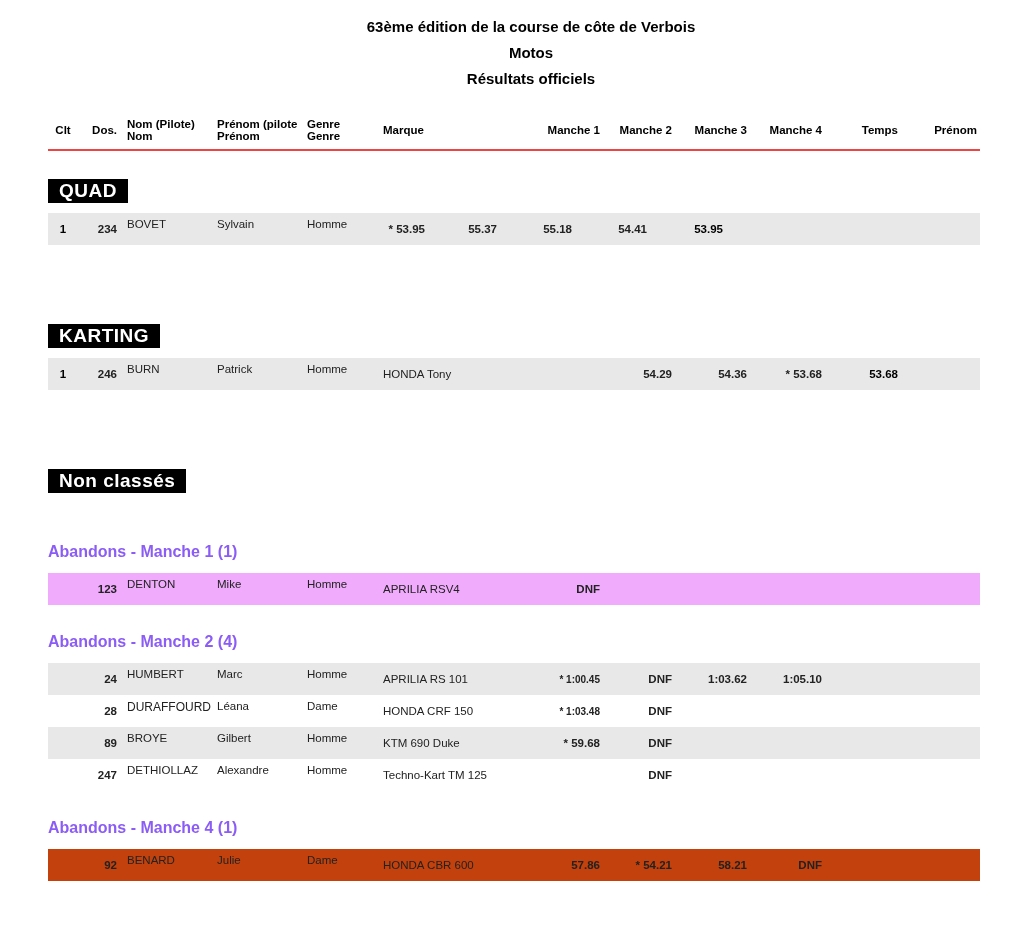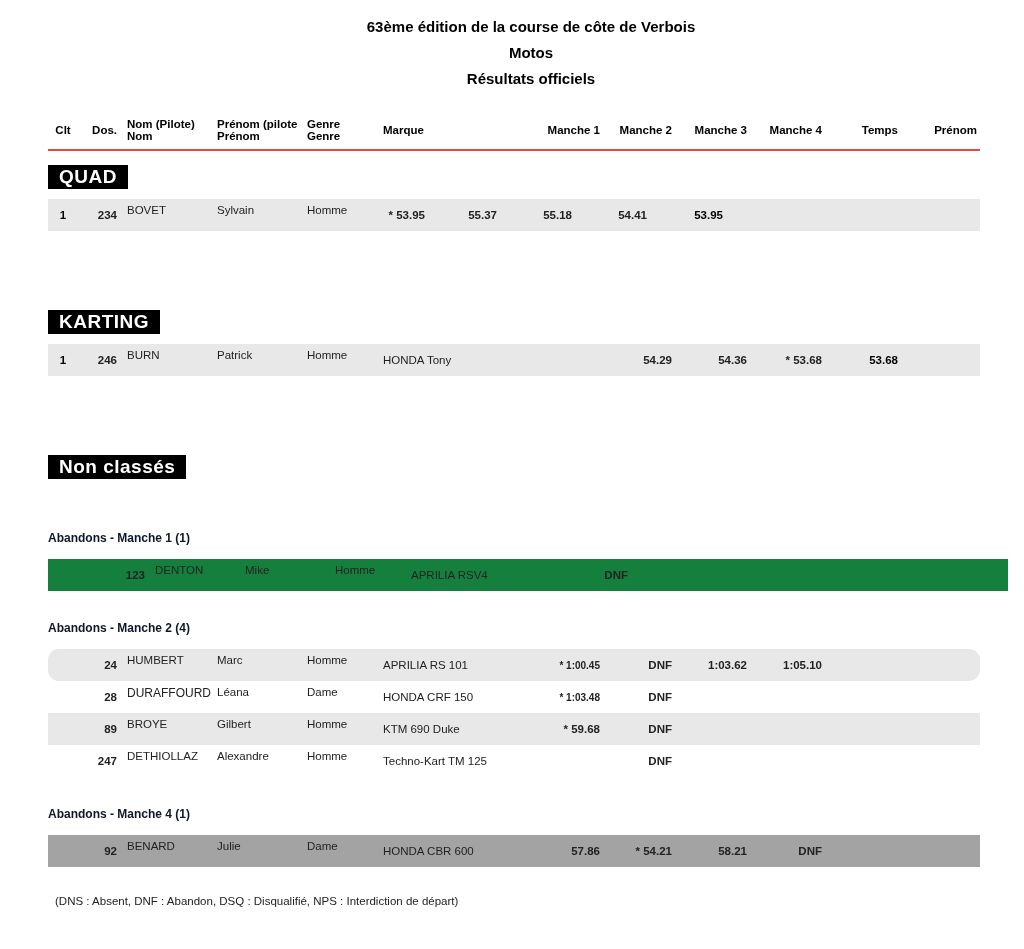--- a/index.html
+++ b/index.html
@@ -32,30 +32,30 @@
   .col-m1{width:55px;}
   .col-m2{width:72px;}
   .col-m3{width:75px;}
   .col-m4{width:75px;}
   .col-temps{width:76px;}
   .col-ecart{width:79px;}
   .ar{text-align:right;}
   .ac{text-align:center;}
 
   
-  #sections{margin-top:14px;width:932px;}
+  #sections{margin-top:28px;width:932px;}
   .section.cat{margin-bottom:79px;}
   .section.cat.empty{margin-bottom:40px;}
   .section.sub{margin-bottom:28px;}
   .badge{
     display:inline-block;background:#000000;color:#ffffff;
     font-weight:bold;font-size:19px;line-height:24px;height:24px;
     padding:0 11px;margin-bottom:10px;letter-spacing:0.5px;
   }
-  .heading{font-weight:bold;font-size:12px;line-height:18px;color:#0f172a;margin-bottom:12px;}
+  .heading{font-weight:bold;font-size:16px;line-height:18px;color:#8b5cf6;margin-bottom:12px;}
 
   
   .row{display:flex;width:932px;height:32px;}
   .row.gray{background:#e8e8e8;}
   .c{box-sizing:border-box;display:flex;align-items:center;font-size:11.5px;white-space:nowrap;}
   .c.right{justify-content:flex-end;font-weight:bold;}
   .c.ctr{justify-content:center;}
   .c.top{align-items:flex-start;padding-top:5px;}
   .c.bold{font-weight:bold;color:#000;}
 
@@ -166,21 +166,21 @@
           <div class="c col-temps right bold">
             <span>53.68</span>
           </div>
           <div class="c col-ecart right">
             <span></span>
           </div>
         </div></section>
       <section class="section cat empty"><div class="badge" style="background: rgb(0, 0, 0); color: rgb(255, 255, 255);">Non classés</div></section>
       <section class="section sub">
         <div class="heading">Abandons - Manche 1 (1)</div>
-        <div class="row gray" style="background: #15803d; padding-left: 28px;">
+        <div class="row gray" style="background: #f0abfc;">
           <div class="c col-clt ctr bold">
             <span></span>
           </div>
           <div class="c col-dos right">
             <span>123</span>
           </div>
           <div class="c col-nom top">
             <span>DENTON</span>
           </div>
           <div class="c col-prenom top">
@@ -207,21 +207,21 @@
           <div class="c col-temps right bold">
             <span></span>
           </div>
           <div class="c col-ecart right">
             <span></span>
           </div>
         </div>
       </section>
       <section class="section sub">
         <div class="heading">Abandons - Manche 2 (4)</div>
-        <div class="row gray" style="background: rgb(232, 232, 232); border-radius: 11px;">
+        <div class="row gray" style="background: rgb(232, 232, 232);">
           <div class="c col-clt ctr bold">
             <span></span>
           </div>
           <div class="c col-dos right">
             <span>24</span>
           </div>
           <div class="c col-nom top">
             <span>HUMBERT</span>
           </div>
           <div class="c col-prenom top">
@@ -362,21 +362,21 @@
           <div class="c col-temps right bold">
             <span></span>
           </div>
           <div class="c col-ecart right">
             <span></span>
           </div>
         </div>
       </section>
       <section class="section sub">
         <div class="heading">Abandons - Manche 4 (1)</div>
-        <div class="row gray" style="background: #a3a3a3;">
+        <div class="row gray" style="background: #c2410c;">
           <div class="c col-clt ctr bold">
             <span></span>
           </div>
           <div class="c col-dos right">
             <span>92</span>
           </div>
           <div class="c col-nom top">
             <span>BENARD</span>
           </div>
           <div class="c col-prenom top">
@@ -403,15 +403,14 @@
           <div class="c col-temps right bold">
             <span></span>
           </div>
           <div class="c col-ecart right">
             <span></span>
           </div>
         </div>
       </section>
     </div>
 
-  <div class="footnote">(DNS : Absent, DNF : Abandon, DSQ : Disqualifié, NPS : Interdiction de départ)</div>
 
 </div>
 
 </body></html>

